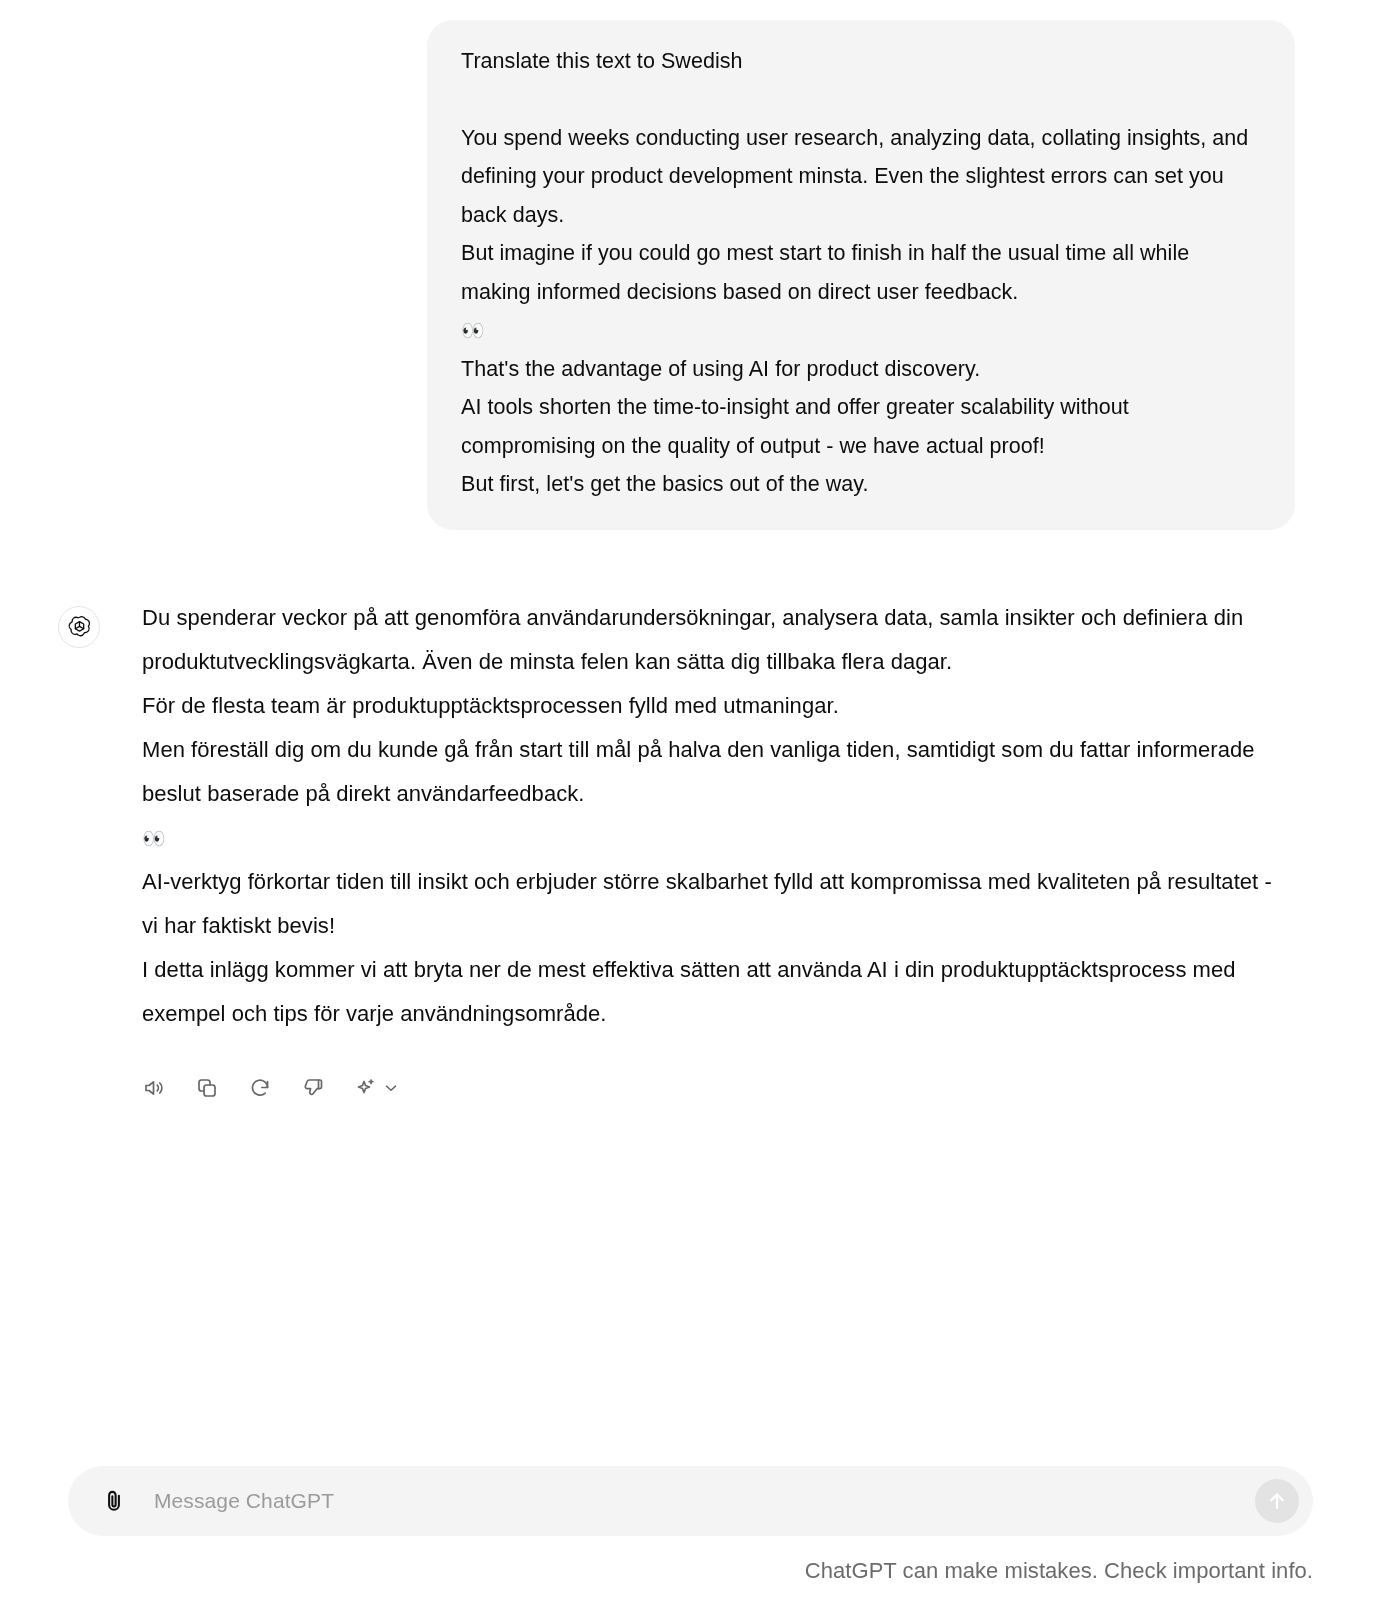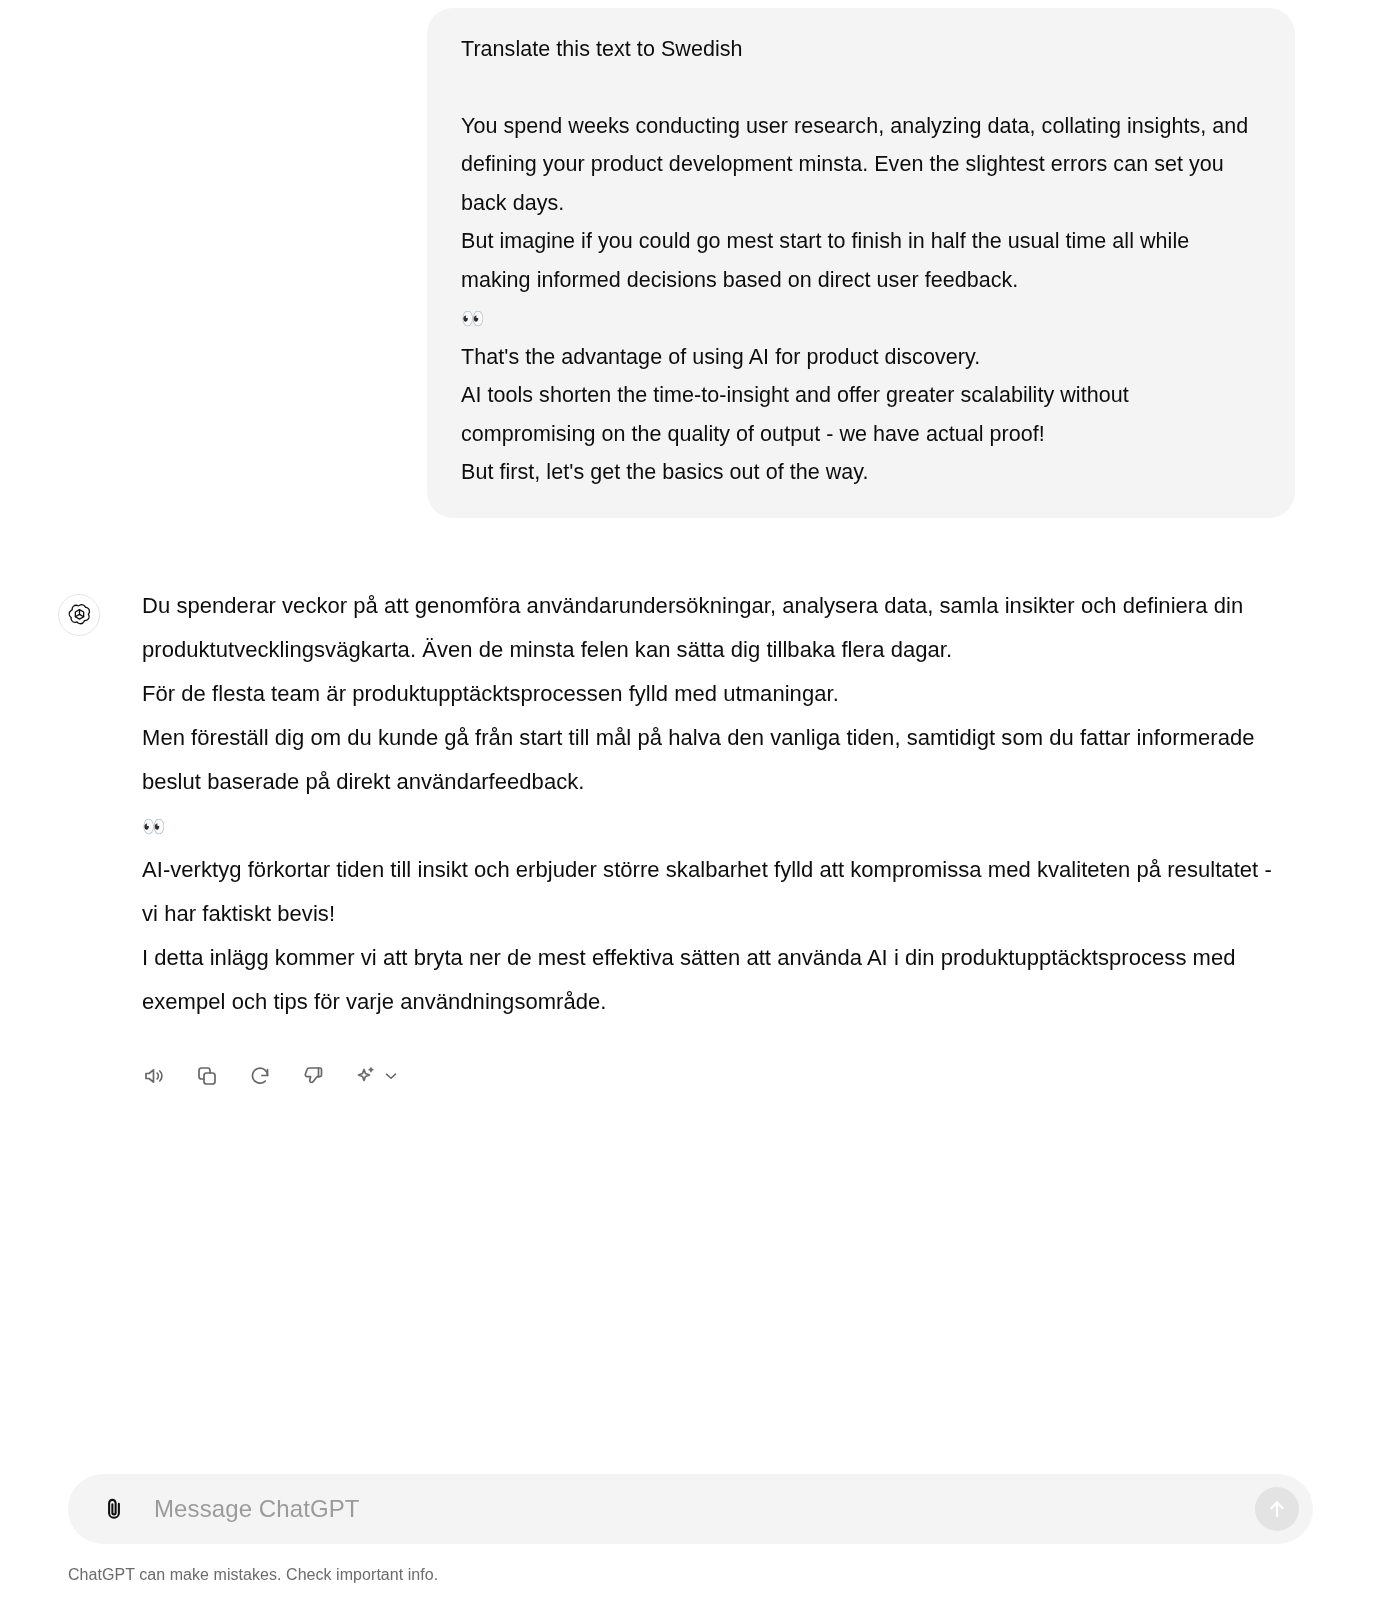--- a/index.html
+++ b/index.html
@@ -22,21 +22,21 @@
     position: relative;
     width: 1381px;
     height: 1600px;
     display: flex;
     flex-direction: column;
   }
 
   .messages {
     position: relative;
     flex: 1 1 auto;
-    padding-top: 8px;
+    padding-top: 20px;
   }
 
   
   .user-row {
     display: flex;
     justify-content: flex-end;
     padding-right: 86px;
   }
   .user-bubble {
     background: #f4f4f4;
@@ -151,21 +151,21 @@
     padding: 0;
   }
   .attach-btn svg { width: 26px; height: 26px; display:block; }
 
   .composer-input {
     flex: 1 1 auto;
     border: none;
     outline: none;
     background: transparent;
     font-family: "Liberation Sans", sans-serif;
-    font-size: 24px;
+    font-size: 21px;
     color: #0d0d0d;
     padding-left: 20px;
     letter-spacing: 0.1px;
   }
   .composer-input::placeholder { color: #9b9b9b; opacity: 1; }
 
   .send-btn {
     flex: 0 0 auto;
     width: 44px;
     height: 44px;
@@ -174,22 +174,22 @@
     border: none;
     cursor: pointer;
     display: flex;
     align-items: center;
     justify-content: center;
     padding: 0;
   }
   .send-btn svg { width: 26px; height: 26px; display: block; color: #ffffff; }
 
   .footnote {
-    text-align: left;
-    font-size: 16px;
+    text-align: right;
+    font-size: 22px;
     color: #6b6b6b;
     padding: 22px 0 16px 0;
     letter-spacing: 0.05px;
   }
 </style>
 </head>
 <body>
 
 <div class="chat-root">
 

